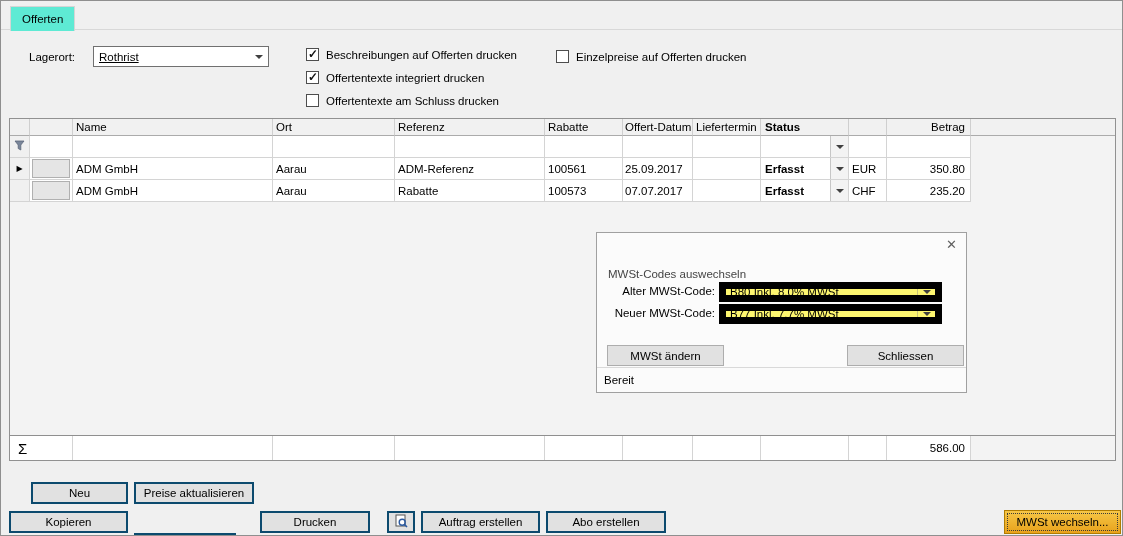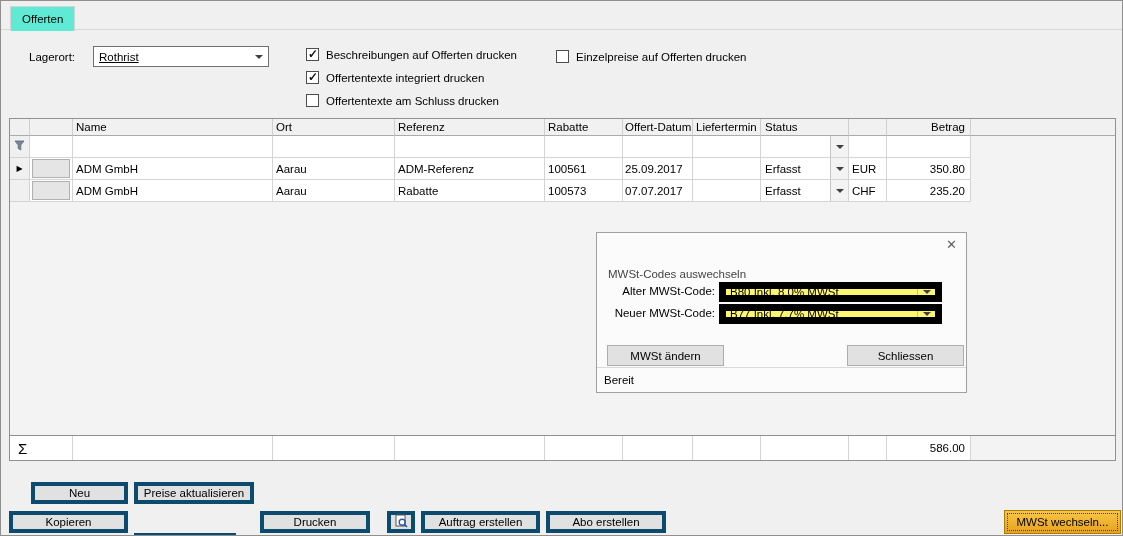--- a/index.html
+++ b/index.html
@@ -40,36 +40,36 @@
   .c-ref { width:150px; }
   .c-num { width:78px; }
   .c-date { width:70px; padding:0 2px; }
   .c-lief { width:68px; }
   .c-status { width:88px; padding:0; }
   .c-cur { width:38px; }
   .c-betrag { width:84px; justify-content:flex-end; padding-right:5px; }
   .c-sumind { width:63px; font-size:15px; padding-left:8px; }
   .rowarrow { font-size:8px; color:#000; }
   .rowbtn { flex:1; align-self:stretch; margin:1px 2px; background:#e5e5e5; border:1px solid #b0b0b0; }
-  .st-txt { flex:1; padding-left:4px; display:flex; align-items:center; overflow:hidden; }
+  .st-txt { flex:1; padding-left:4px; display:flex; align-items:center; overflow:hidden;font-weight:bold; }
   .dd { width:17px; align-self:stretch; background:#f3f3f3; border-left:1px solid #c6c6c6; display:flex; align-items:center; justify-content:center; }
 
   
   .dialog { position:absolute; left:595px; top:231px; width:371px; height:161px; background:#fbfbfb; border:1px solid #a0a0a0; box-sizing:border-box; z-index:10; }
   .dlg-title { position:absolute; left:11px; top:7px; color:#454545;margin-top:28px; }
   .dlg-close { position:absolute; right:9px; top:4px; font-size:13px; color:#5f5f5f; }
   .dlg-label { position:absolute; width:104px; text-align:right; }
   .dlg-combo { position:absolute; left:122px; width:223px; height:20px; border:7px solid #000000; background:#fdf670; display:flex; align-items:center; box-sizing:border-box; }
   .dlg-combo .txt { flex:1; padding-left:4px; overflow:hidden; white-space:nowrap; }
   .dlg-combo .caret { width:17px; border-left:1px solid #c9c37a; }
   .dlg-btn { position:absolute; width:117px; height:21px; background:#e1e1e1; border:1px solid #adadad; display:flex; align-items:center; justify-content:center; box-sizing:border-box; }
   .dlg-status { position:absolute; left:0; right:0; bottom:0; height:24px; border-top:1px solid #d9d9d9; display:flex; align-items:center; padding-left:7px; background:#fbfbfb; }
 
   
-  .btn { position:absolute; height:22px; background:#e1e1e1; border:4px solid #0c4a6e; display:flex; align-items:center; justify-content:center; box-sizing:border-box; }
+  .btn { position:absolute; height:22px; background:#e1e1e1; border:2px solid #0c4a6e; display:flex; align-items:center; justify-content:center; box-sizing:border-box; }
   .btn-gold { background:linear-gradient(#f6c646,#e8a21c); border:1px solid #b07c00; outline:1px dotted #3a3a3a; outline-offset:-4px; height:24px; }
 </style>
 </head>
 <body>
 
 <div class="app">
   <div class="tabline"></div>
   <div class="tab">
     <span>Offerten</span>
   </div>

